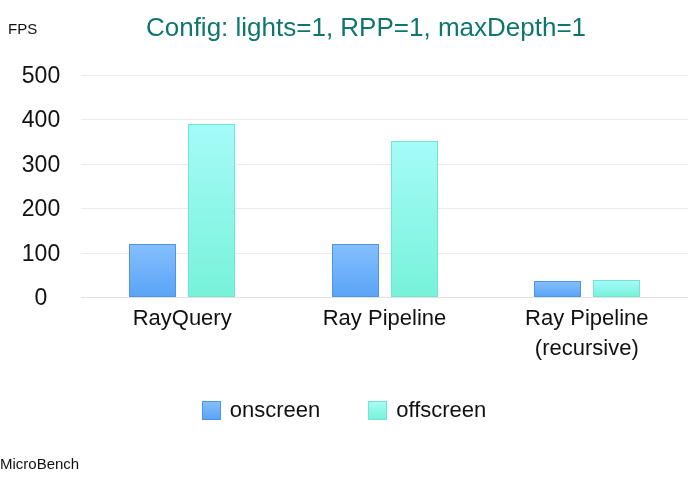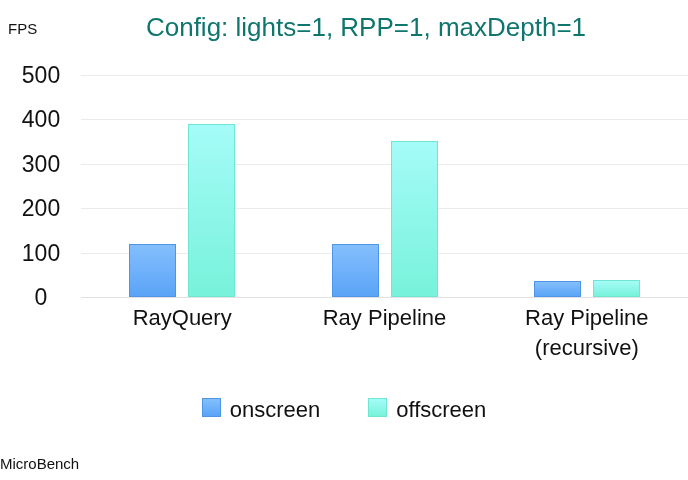--- a/index.html
+++ b/index.html
@@ -126,20 +126,21 @@
     left: 0;
     top: 398px;
     width: 688px;
     display: flex;
     justify-content: center;
     align-items: center;
     gap: 48px;
   }
   .legend-item {
     display: flex;
+    align-items: center;
     gap: 9px;
   }
   .legend-swatch {
     width: 19px;
     height: 19px;
     display: block;
     box-sizing: border-box;
   }
   .legend-swatch.onscreen {
     background: linear-gradient(to bottom, #84bffc 0%, #5aa4f7 100%);

